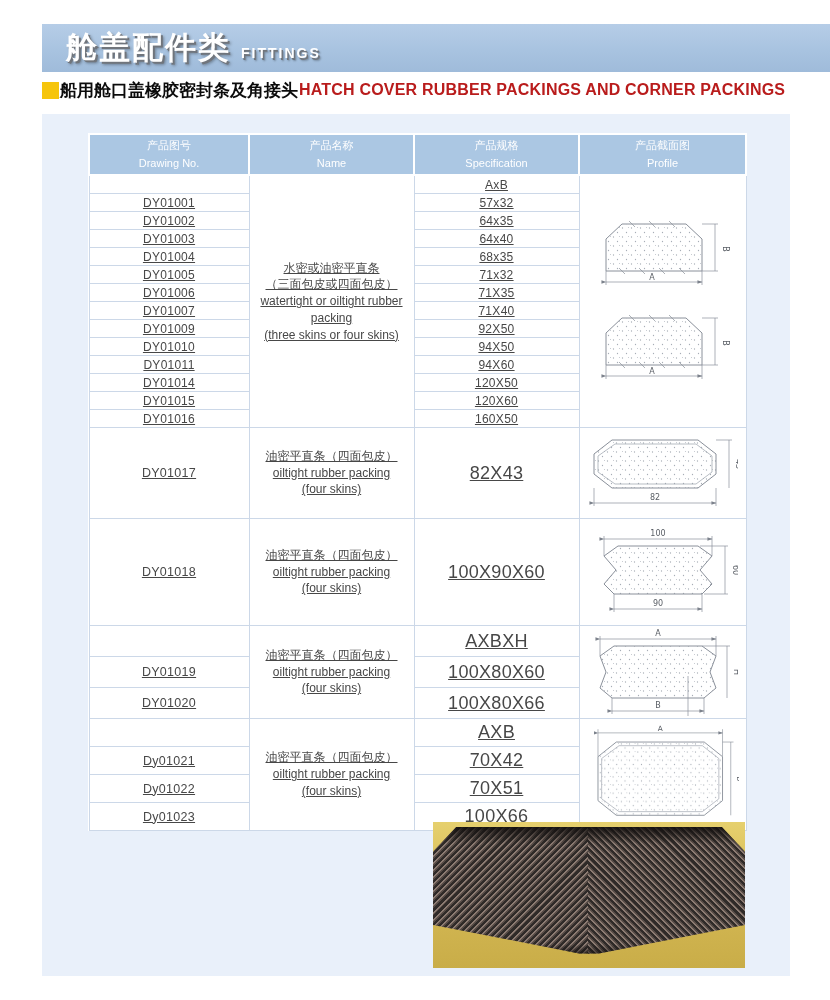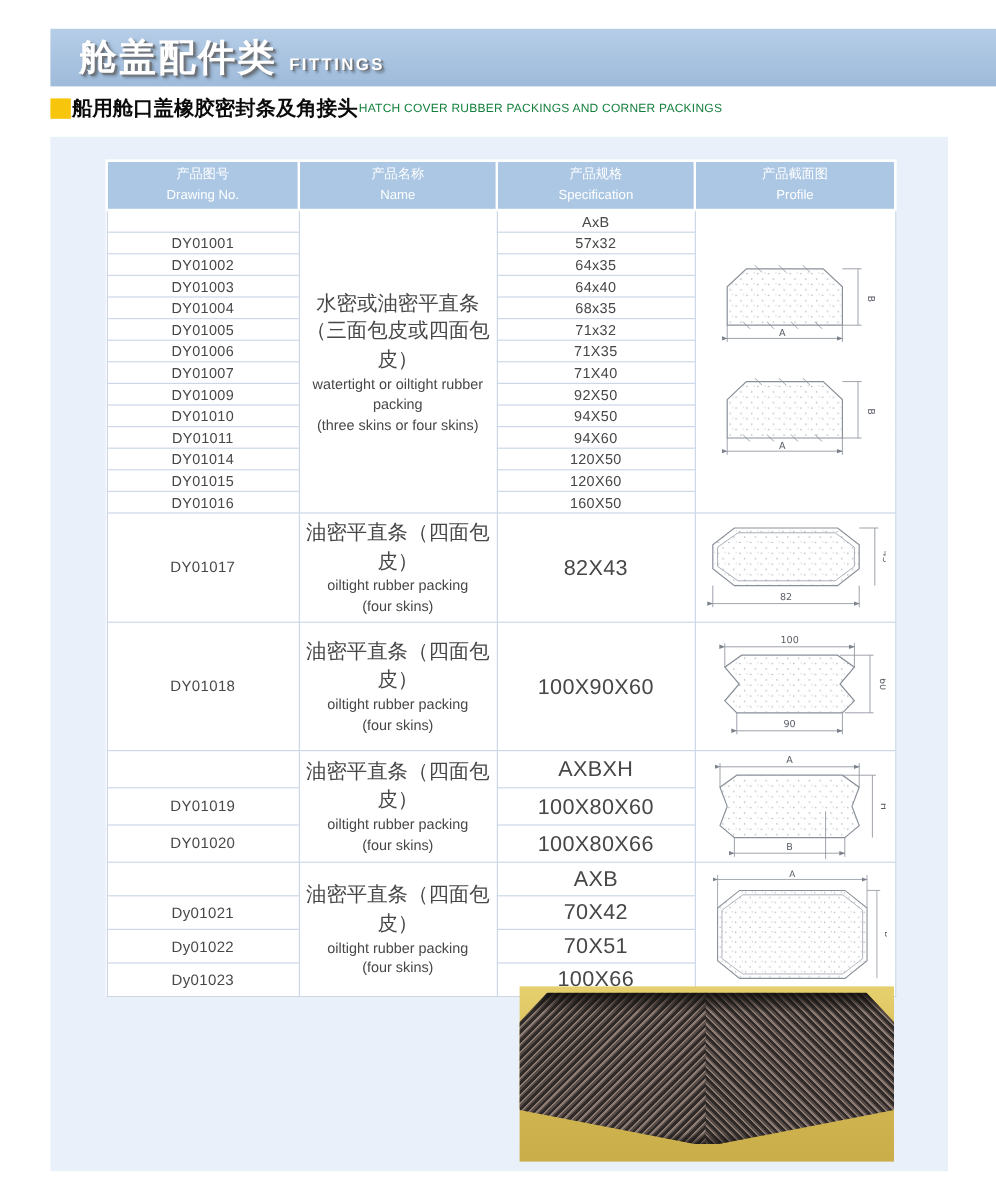--- a/index.html
+++ b/index.html
@@ -21,39 +21,39 @@
   }
   .title-en{
     font-size:14px;font-weight:bold;color:#fff;letter-spacing:2px;margin-left:10px;
     position:relative;top:5px;
     text-shadow:1.5px 1.5px 0 #70757c,2.5px 2.5px 2px rgba(0,0,0,.3);
   }
   
   .subtitle{position:absolute;left:42px;top:79px;height:22px;display:flex;align-items:center;gap:1px}
   .bullet{width:17px;height:17px;background:#f6c50c;flex:0 0 auto}
   .sub-zh{font-size:17px;font-weight:bold;color:#0b0b0b;white-space:nowrap}
-  .sub-en{font-size:10px;font-weight:normal;color:#15803d;white-space:nowrap;letter-spacing:.2px}
+  .sub-en{font-size:16px;font-weight:bold;color:#b91c1c;white-space:nowrap;letter-spacing:.2px}
   
   .panel{position:absolute;left:42px;top:114px;width:748px;height:862px;background:#e9f0fa}
   table.cat{
     position:absolute;left:46px;top:19px;width:657px;
     border-collapse:collapse;table-layout:fixed;background:#fff;
   }
   table.cat th{
     background:#abc7e3;color:#fff;font-weight:normal;font-size:11px;line-height:1.55;
     border:2px solid #ffffff;height:39px;padding:0;text-align:center;margin-left:25px;
   }
   table.cat td{
     border:1px solid #ccd8e8;text-align:center;vertical-align:middle;
-    color:#474747;padding:0;background:#fff;
+    color:#474747;padding:0;background:#fff;text-decoration:underline;
   }
   td.no{font-size:12.5px;letter-spacing:.3px}
   td.spec{font-size:18px;letter-spacing:.3px}
   td.name{font-size:12px;line-height:1.4;color:#3d3d3d}
-  td.name .zh{font-size:17px}
+  td.name .zh{font-size:12px}
   tr.g1 td{height:17px;font-size:12px}
   tr.g2 td{height:90px}
   tr.g3 td{height:106px}
   tr.g4 td{height:28px}
   tr.g5 td{height:27px}
   td.profile .stack{display:flex;flex-direction:column;align-items:center;justify-content:center;gap:18px}
   td.profile svg{display:block;margin:0 auto}
   .dim{font-size:8px;fill:#585d64;font-family:"DejaVu Sans",sans-serif}
   .shape{fill:url(#stip);stroke:#8a909a;stroke-width:1}
   .inner{fill:none;stroke:#9aa0aa;stroke-width:.7}

